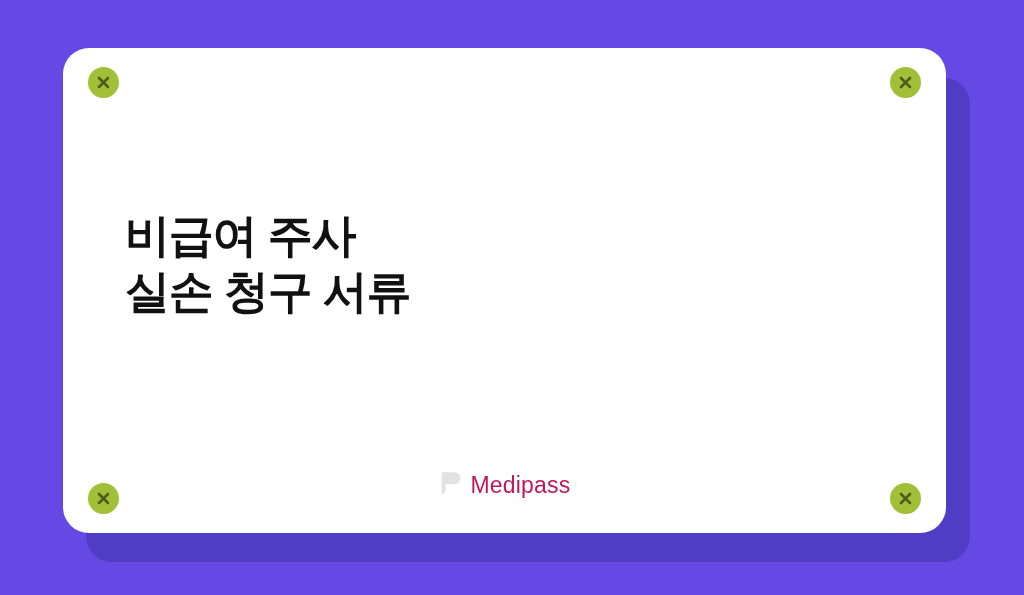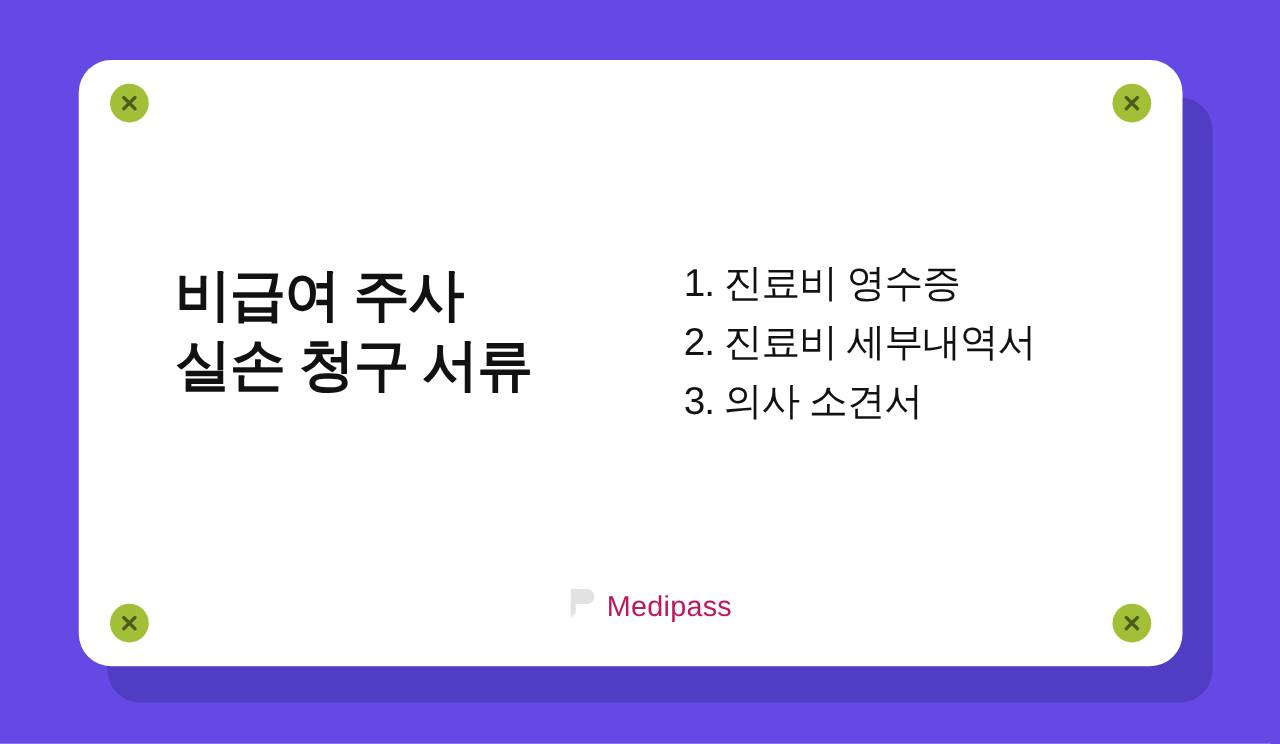--- a/index.html
+++ b/index.html
@@ -58,21 +58,21 @@
   .screw.tl { left: 25px;  top: 19px; }
   .screw.tr { right: 25px; top: 19px; }
   .screw.bl { left: 25px;  bottom: 19px; }
   .screw.br { right: 25px; bottom: 19px; }
 
   .screw svg { display: block; }
 
   
   .content {
     position: absolute;
-    left: 16px;
+    left: 1px;
     top: 0;
     width: 883px;
     height: 485px;
   }
 
   .heading {
     position: absolute;
     left: 61px;
     top: 160px;
     margin: 0;
@@ -158,25 +158,20 @@
           <path d="M3 3 L12 12 M12 3 L3 12" stroke="#4E5B1E" stroke-width="2.6" stroke-linecap="round"></path>
         </svg>
       </span>
     </div>
 
     <div class="content">
 
       <h1 class="heading">비급여 주사
 실손 청구 서류</h1>
 
-      <ul class="doc-list">
-        <li>1. 진료비 영수증</li>
-        <li>2. 진료비 세부내역서</li>
-        <li>3. 의사 소견서</li>
-      </ul>
 
       <div class="brand">
         <span class="brand-mark">
           <svg width="21" height="25" viewBox="0 0 21 25" aria-hidden="true">
             <path d="M1.6 1.2 L1.6 24 L5.6 20.2 L5.6 13.2 L14.0 13.2
                      C18.2 13.2 20.4 10.6 20.4 7.2
                      C20.4 3.8 18.2 1.2 14.0 1.2 Z" fill="#E2E2E2"></path>
           </svg>
         </span>
         <span class="brand-name">Medipass</span>

